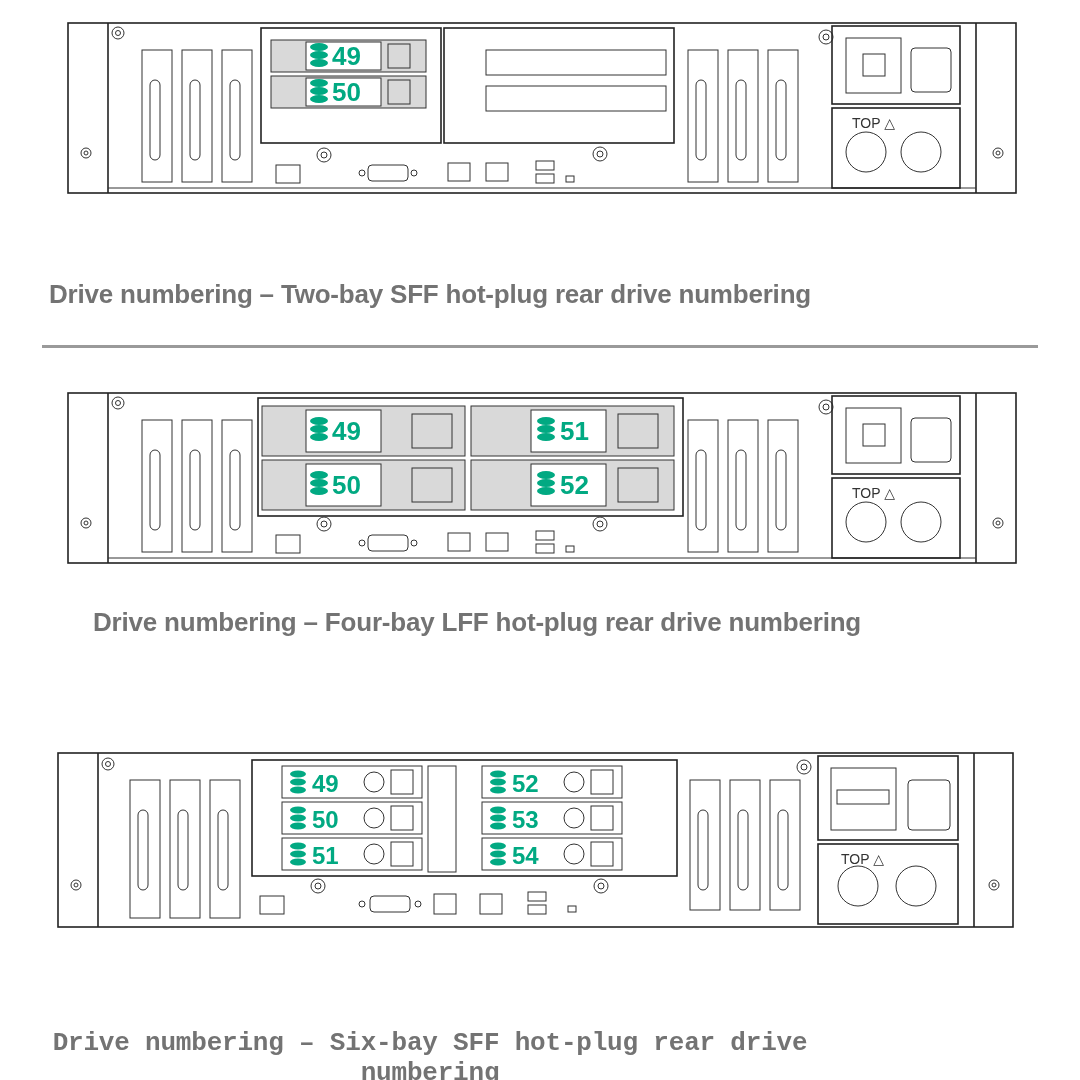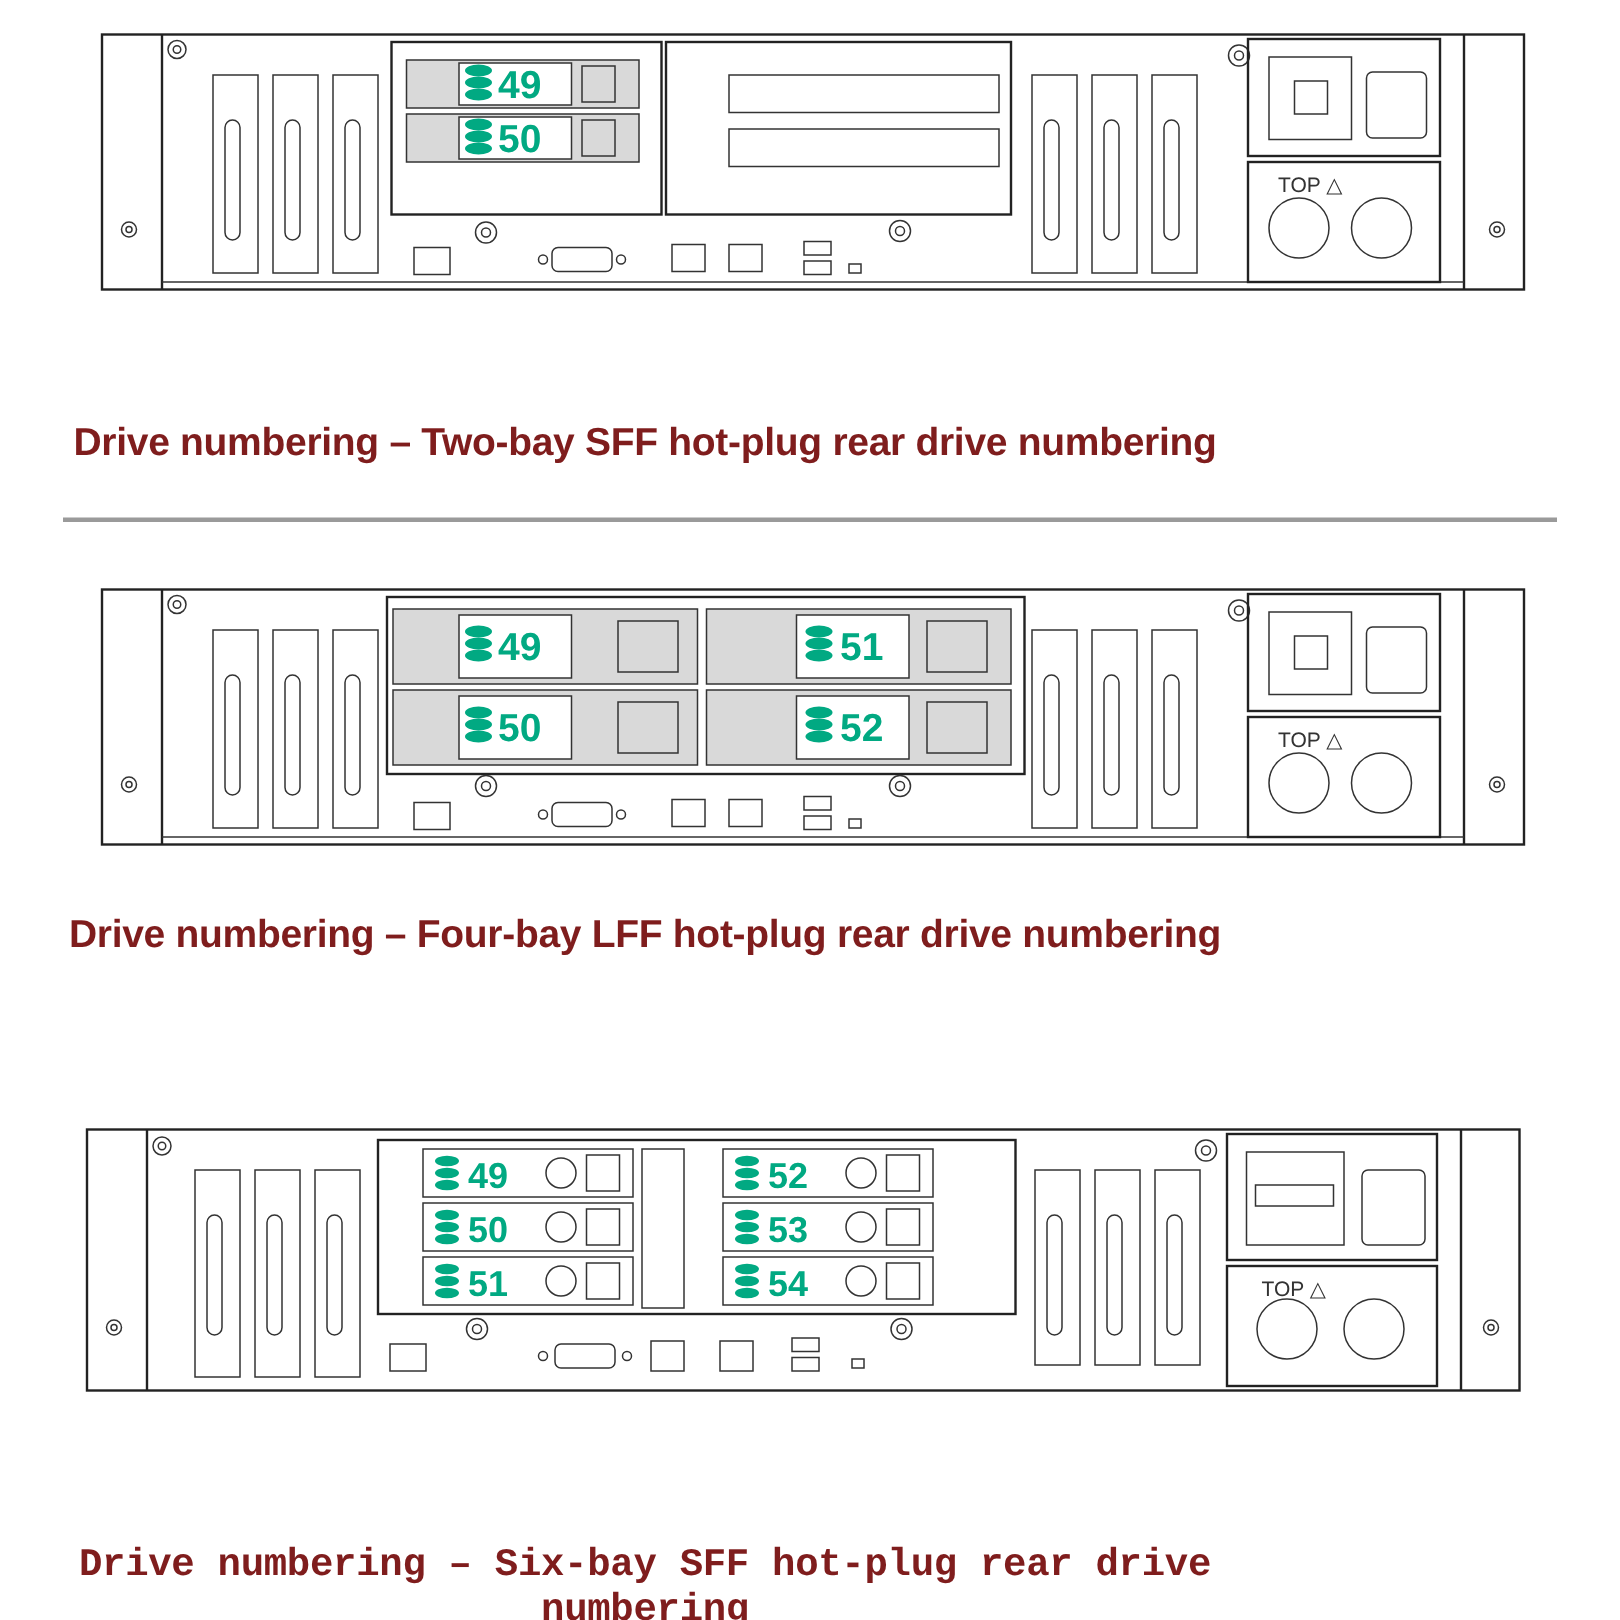--- a/index.html
+++ b/index.html
@@ -1,18 +1,18 @@
 <!DOCTYPE html>
 <html><head>
 <meta charset="utf-8">
 <style>
   html, body { margin:0; padding:0; background:#ffffff; }
   body { width:1080px; height:1080px; position:relative; overflow:hidden; font-family:"DejaVu Sans", sans-serif; }
   .diagram { position:absolute; }
-  .caption { position:absolute; left:0; width:860px; text-align:center; font-family:"Liberation Sans", sans-serif; font-weight:bold; font-size:26px; color:#7f1d1d; letter-spacing:-0.2px; }
+  .caption { position:absolute; left:0; width:860px; text-align:center; font-family:"Liberation Sans", sans-serif; font-weight:bold; font-size:26px; color:#737373; letter-spacing:-0.2px; }
   .divider { position:absolute; left:42px; width:996px; height:3px; background:#9a9a9a; top:345px; }
   svg { display:block; }
   .ln { fill:none; stroke:#222; stroke-width:1.6; }
   .lnt { fill:none; stroke:#333; stroke-width:1; }
   .gry { fill:#d9d9d9; stroke:#333; stroke-width:1; }
   .wht { fill:#fff; stroke:#333; stroke-width:1; }
   .num { font-family:"Liberation Sans", sans-serif; font-weight:bold; fill:#01a982; }
   .top { font-family:"Liberation Sans", sans-serif; font-size:14px; fill:#333; }
 </style>
 </head>
@@ -217,21 +217,21 @@
     <rect class="lnt" x="845" y="28" width="40" height="44" rx="4"></rect>
   </g>
   <g>
     <rect class="ln" x="766" y="88" width="128" height="80"></rect>
     <text class="top" x="786" y="108">TOP △</text>
     <circle class="lnt" cx="800" cy="132" r="20"></circle>
     <circle class="lnt" cx="855" cy="132" r="20"></circle>
   </g>
 </svg>
 </div>
-<div class="caption" style="top:607px;">Drive numbering – Four-bay LFF hot-plug rear drive numbering</div>
+<div class="caption" style="top:607px;padding-left:47px;">Drive numbering – Four-bay LFF hot-plug rear drive numbering</div>
 
 <div class="diagram" style="left:56px; top:750px;">
 <svg width="970" height="182" viewBox="0 0 970 182">
   <rect class="ln" x="2" y="3" width="955" height="174" stroke-width="2.2"></rect>
   <line class="ln" x1="42" y1="3" x2="42" y2="177"></line>
   <line class="ln" x1="918" y1="3" x2="918" y2="177"></line>
   <circle class="lnt" cx="52" cy="14" r="6"></circle>
       <circle class="lnt" cx="52" cy="14" r="2.5"></circle>
   <circle class="lnt" cx="20" cy="135" r="5"></circle>
       <circle class="lnt" cx="20" cy="135" r="2"></circle>

